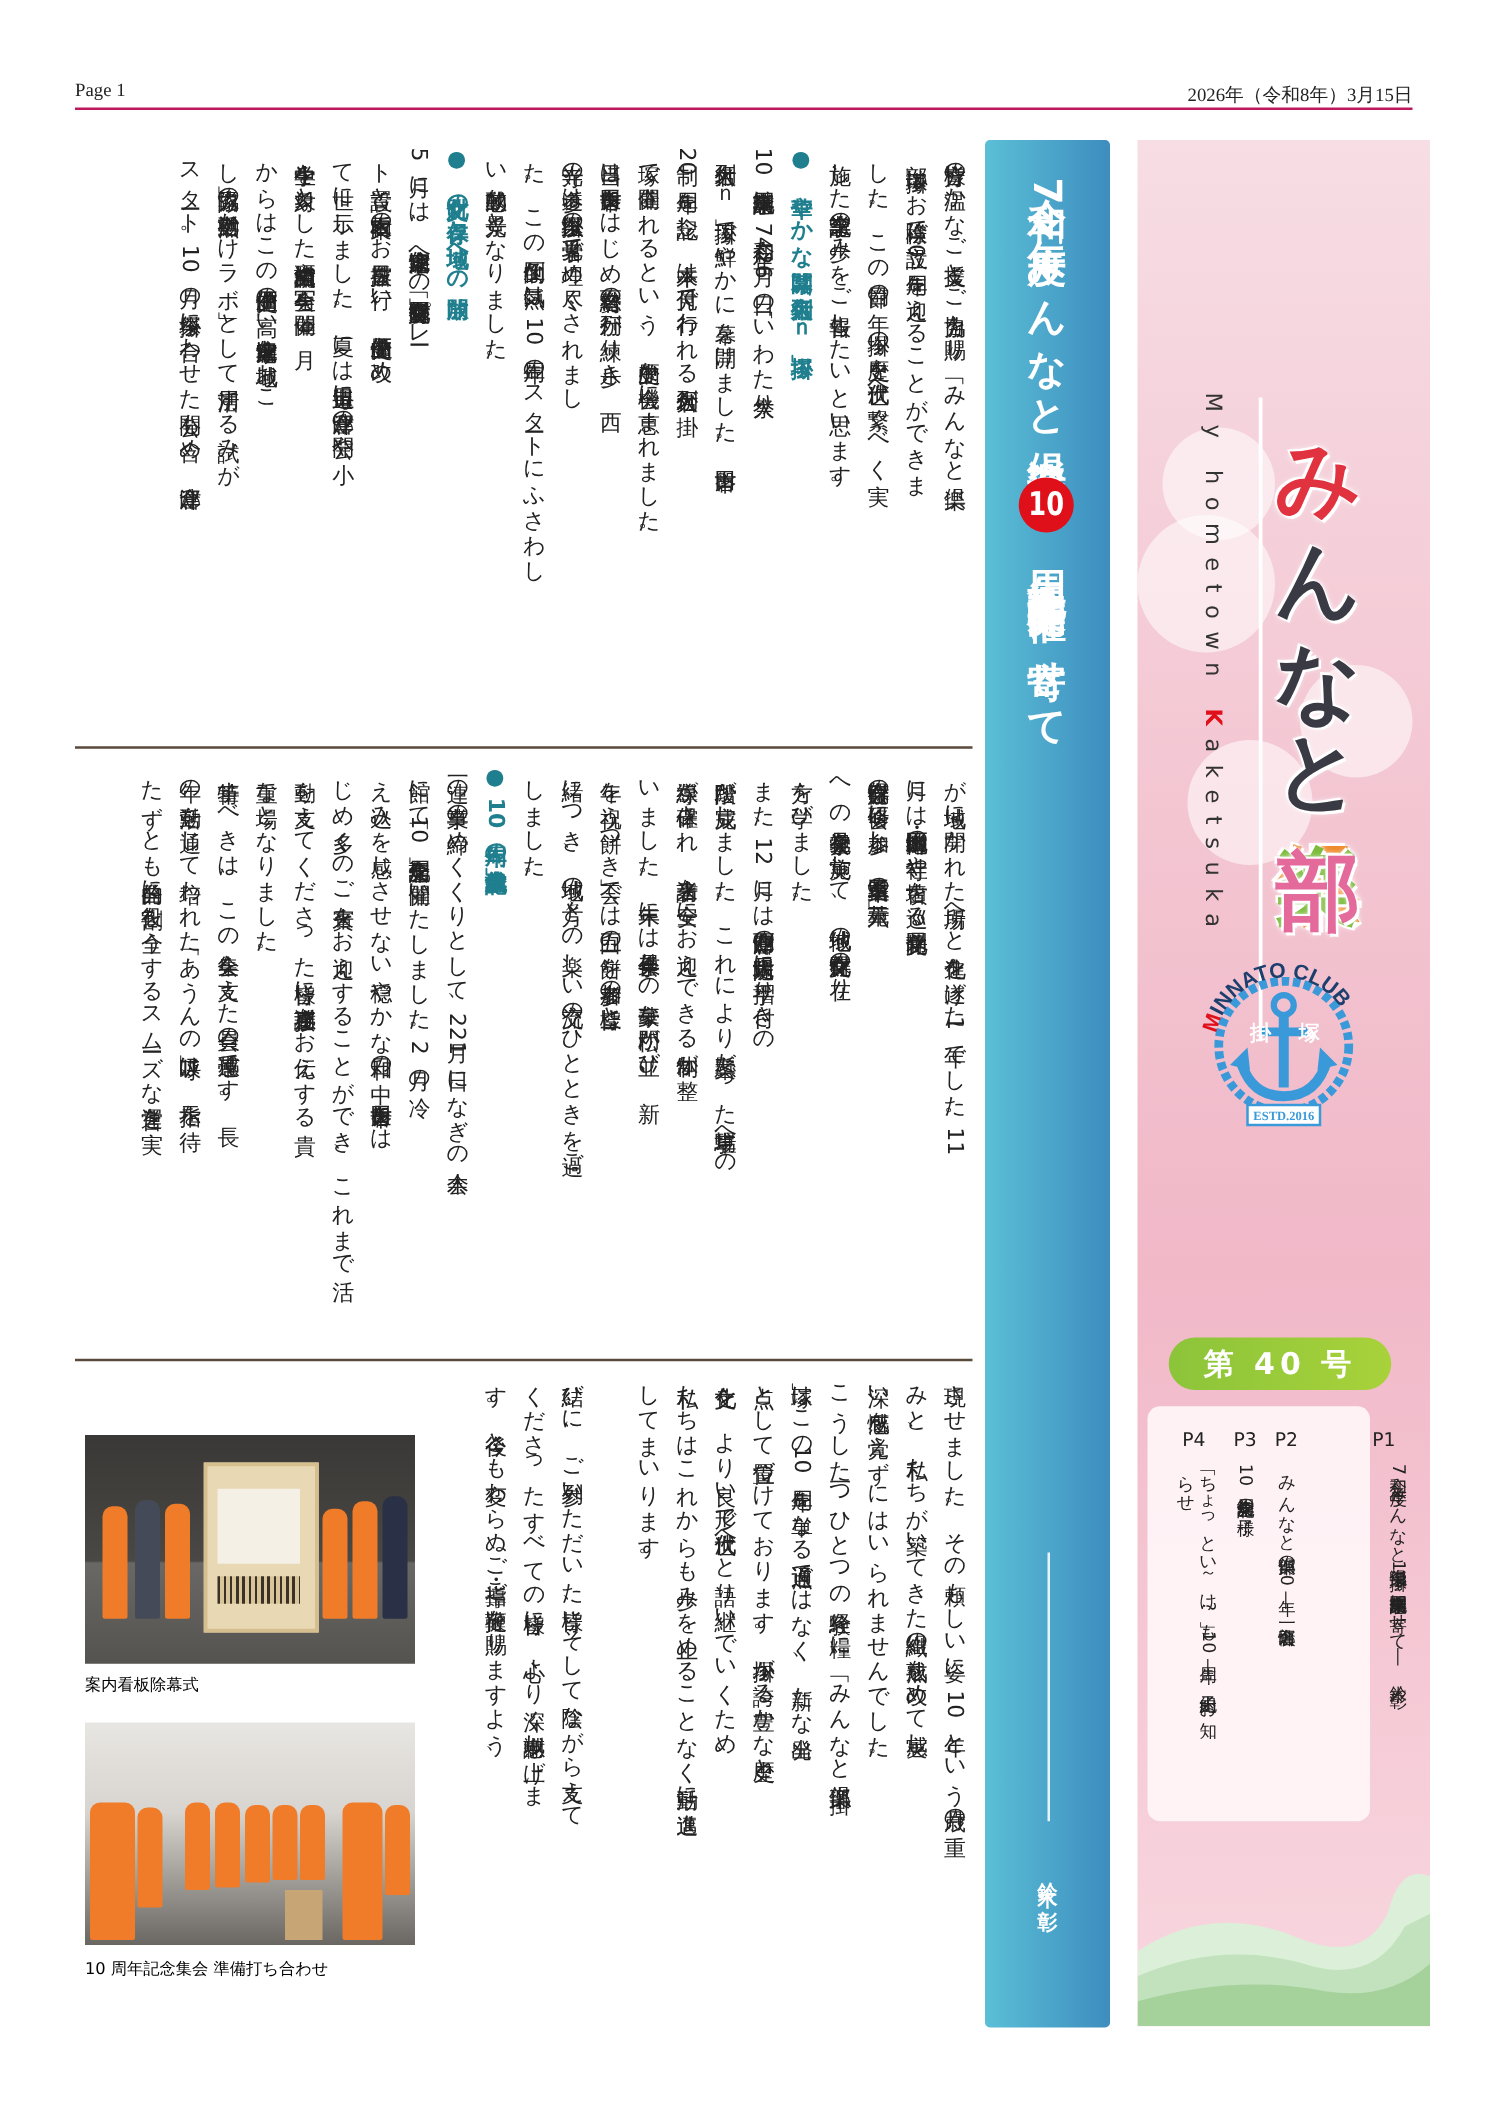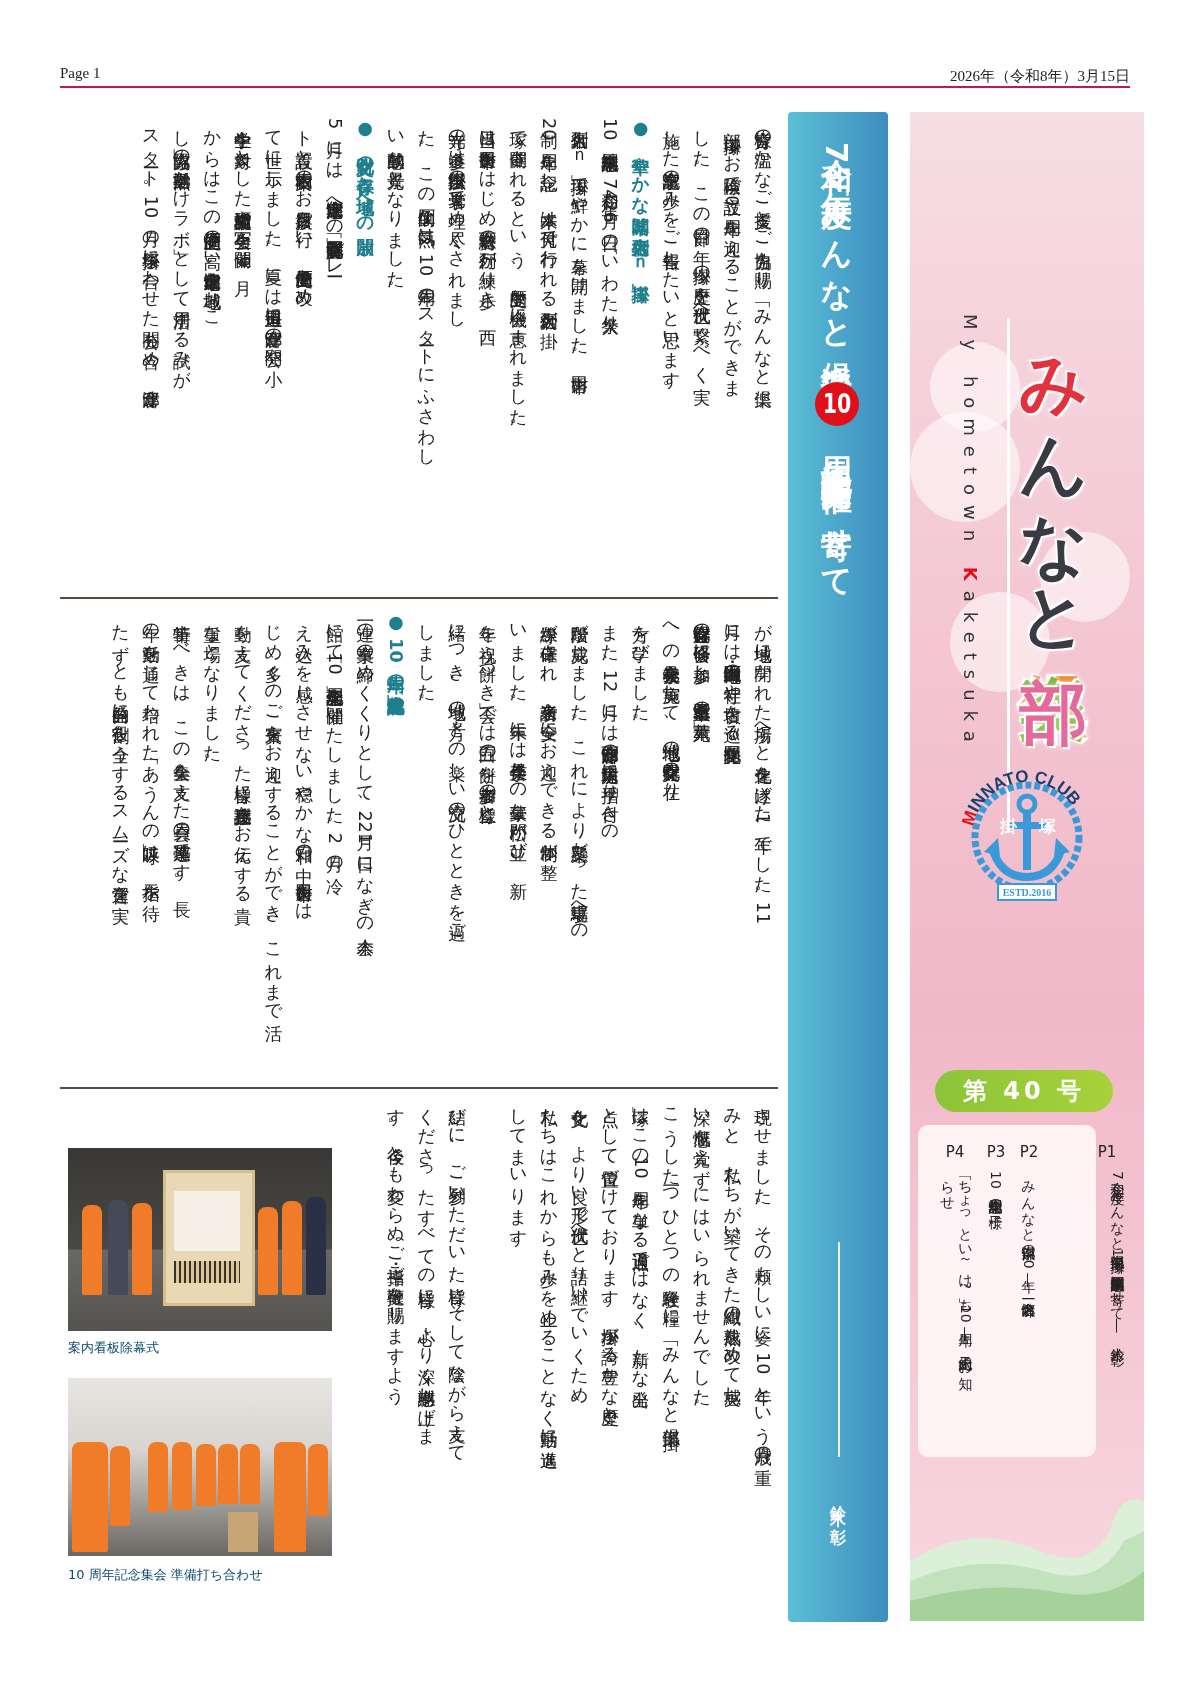--- a/index.html
+++ b/index.html
@@ -44,21 +44,21 @@
   .band .dot{color:#1f7f8e;}
   .band1{top:118px;height:470px;}
   .band2{top:612px;height:470px;}
   .band3{top:1096px;height:560px;left:380px;width:398px;}
   .sep{position:absolute;left:60px;width:718px;height:2px;background:#5a4a3c;}
   .sep1{top:597px;} .sep2{top:1087px;}
 
   .photo{position:absolute;left:68px;width:264px;background:#444;overflow:hidden;}
   .photo1{top:1148px;height:183px;background:linear-gradient(180deg,#3a3836 0%,#4a4844 55%,#6a6865 56%,#55534f 100%);}
   .photo2{top:1378px;height:178px;background:linear-gradient(180deg,#e8e6e2 0%,#d8d4cf 40%,#b0aca6 62%,#6a6662 100%);}
-  .caption{position:absolute;left:68px;font-size:13px;color:#0c4a6e;}
+  .caption{position:absolute;left:68px;font-size:13px;color:#000000;}
   .cap1{top:1339px;} .cap2{top:1566px;}
   .person{position:absolute;bottom:36px;width:20px;border-radius:8px 8px 2px 2px;}
 </style>
 </head>
 <body>
 
 <div class="hdr">
   <span class="l">Page 1</span>
   <span class="r">2026年（令和8年）3月15日</span>
 </div>

